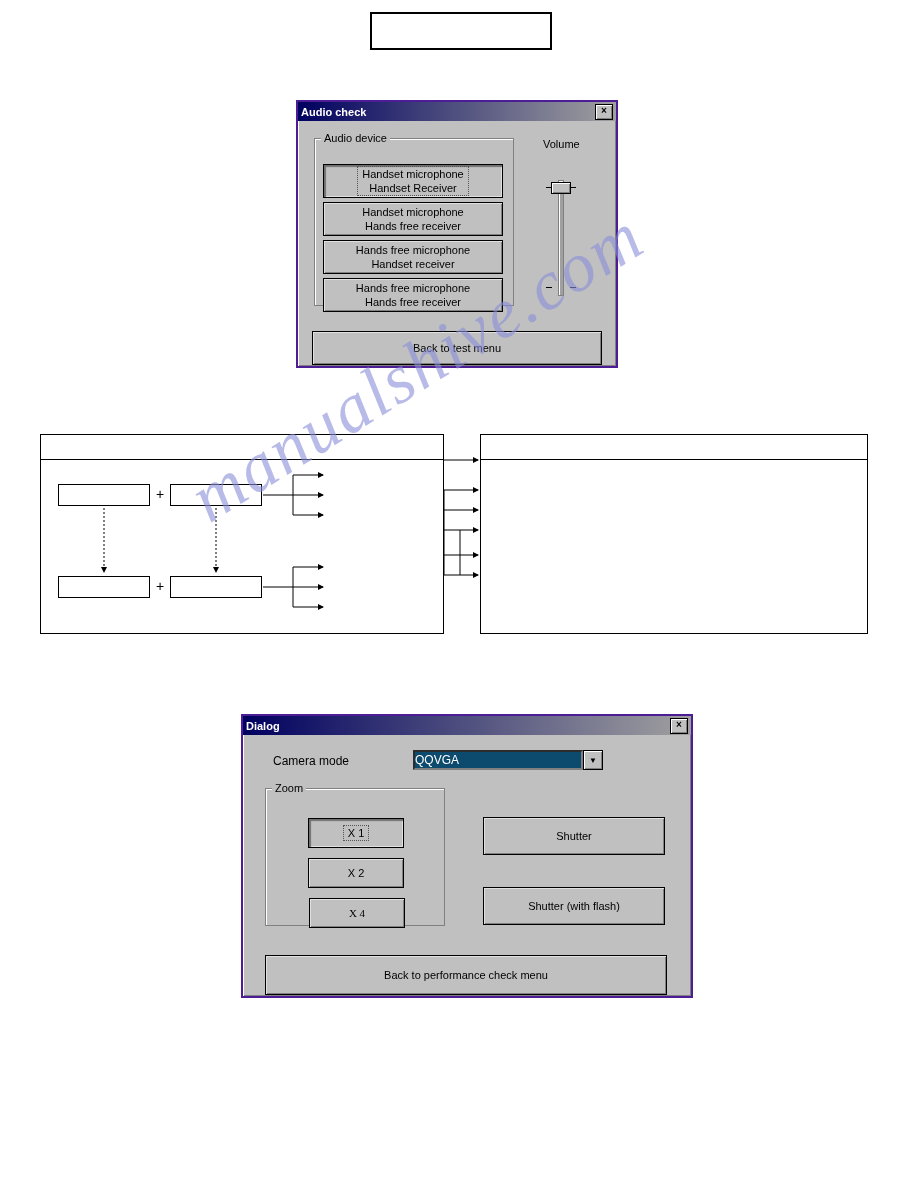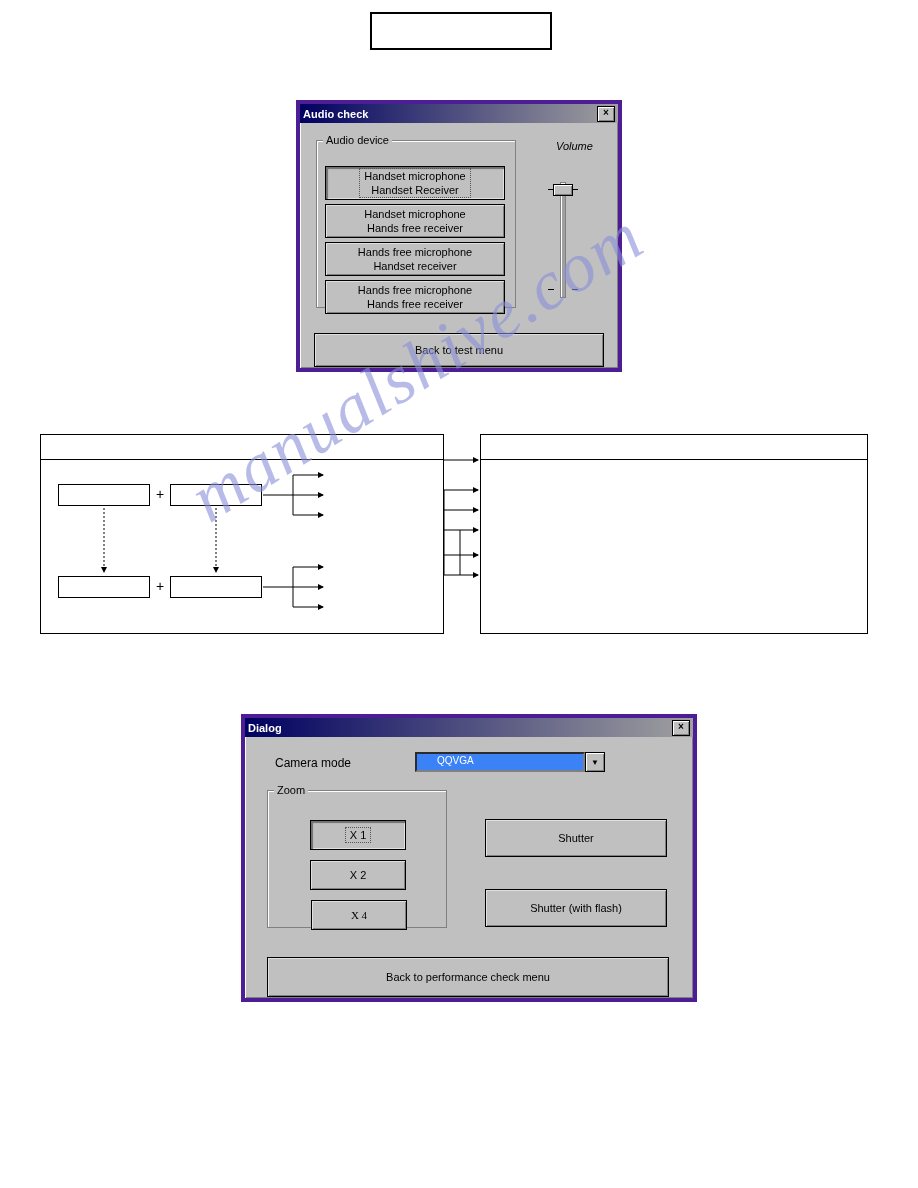--- a/index.html
+++ b/index.html
@@ -2,38 +2,38 @@
 <html><head>
 <meta charset="utf-8">
 <style>
   body { margin:0; background:#fff; font-family:"MS Sans Serif", Arial, sans-serif; font-size:11px; color:#000; width:918px; position:relative; height:1188px; }
   .confidential-box { position:absolute; left:370px; top:12px; width:182px; height:38px; border:2px solid #000; box-sizing:border-box; }
 
   
   .watermark { position:absolute; left:150px; top:300px; width:620px; transform:rotate(-32deg); font-family:Georgia, "Times New Roman", serif; font-style:italic; font-size:70px; color:#8a8fd8; opacity:.6; pointer-events:none; z-index:10; letter-spacing:2px; }
 
   
-  .dialog { position:absolute; background:#c0c0c0; border:4px solid #4c1d95; box-shadow:inset 1px 1px 0 #fff, inset -1px -1px 0 #808080; }
+  .dialog { position:absolute; background:#c0c0c0; border:2px solid #4c1d95; box-shadow:inset 1px 1px 0 #fff, inset -1px -1px 0 #808080; }
   .titlebar { height:19px; background:linear-gradient(to right,#000060,#a0a0a0); color:#fff; font-weight:bold; display:flex; align-items:center; padding:0 3px; font-size:11px; }
   .titlebar .title-text { flex:1; }
   .close-box { width:16px; height:14px; background:#c0c0c0; border:1px solid #000; box-shadow:inset 1px 1px 0 #fff, inset -1px -1px 0 #808080; font-family:Arial; font-size:10px; font-weight:bold; text-align:center; line-height:12px; color:#000; }
 
   .groupbox { border:1px solid #808080; box-shadow:inset 1px 1px 0 #fff; position:absolute; }
   .group-label { position:absolute; top:-7px; left:6px; background:#c0c0c0; padding:0 3px; font-size:11px; }
 
   .win-btn { background:#c0c0c0; border:1px solid #000; box-shadow:inset 1px 1px 0 #e0e0e0, inset -1px -1px 0 #808080; font-size:11px; text-align:center; display:flex; align-items:center; justify-content:center; flex-direction:column; line-height:14px; position:absolute;margin-top:15px; }
   .win-btn.selected { background:#c0c0c0; box-shadow:inset 2px 2px 1px #707070, inset -1px -1px 0 #e0e0e0; }
   .dotted-inner { border:1px dotted #555; padding:0 4px; }
 
   .slider-track { position:absolute; width:4px; background:#a0a0a0; border:1px solid #808080; box-shadow:inset 1px 1px 0 #fff; }
   .slider-thumb { position:absolute; width:18px; height:10px; background:#c0c0c0; border:1px solid #000; box-shadow:inset 1px 1px 0 #fff, inset -1px -1px 0 #808080; }
   .tick { position:absolute; width:6px; height:1px; background:#000; }
 
   .dropdown { position:absolute; display:flex; height:20px; }
-  .dropdown .dd-field { flex:1; background:#3b82f6; color:#fff; border:2px inset #808080; padding:1px 20px; font-size:10px; }
+  .dropdown .dd-field { flex:1; background:#0c4a6e; color:#fff; border:2px inset #808080; padding:1px 0; font-size:12px; }
   .dropdown .dd-arrow { width:18px; background:#c0c0c0; border:1px solid #000; box-shadow:inset 1px 1px 0 #fff, inset -1px -1px 0 #808080; display:flex; align-items:center; justify-content:center; font-size:8px; }
 
   
   .flow-box { position:absolute; border:1px solid #000; box-sizing:border-box; }
   .flow-inner-box { position:absolute; border:1px solid #000; width:92px; height:22px; box-sizing:border-box; }
   .plus { position:absolute; font-size:14px; }
   svg.arrows { position:absolute; left:0; top:0; overflow:visible; }
 </style>
 </head>
 <body>
@@ -63,21 +63,21 @@
     <div class="win-btn" style="left:8px; top:86px; width:178px; height:32px;">
       <span>Hands free microphone</span>
       <span>Handset receiver</span>
     </div>
     <div class="win-btn" style="left:8px; top:124px; width:178px; height:32px;">
       <span>Hands free microphone</span>
       <span>Hands free receiver</span>
     </div>
   </div>
 
-  <span style="position:absolute; left:256px; top:36px;font-style:italic;">Volume</span>
+  <span style="position:absolute; left:245px; top:36px;">Volume</span>
   <div class="slider-track" style="left:260px; top:78px; height:114px;"></div>
   <div class="slider-thumb" style="left:253px; top:80px;"></div>
   <div class="tick" style="left:248px; top:85px;"></div>
   <div class="tick" style="left:272px; top:85px;"></div>
   <div class="tick" style="left:248px; top:185px;"></div>
   <div class="tick" style="left:272px; top:185px;"></div>
 
   <div class="win-btn" style="left:14px; top:214px; width:288px; height:32px;justify-content:center;">
     <span>Back to test menu</span>
   </div>

